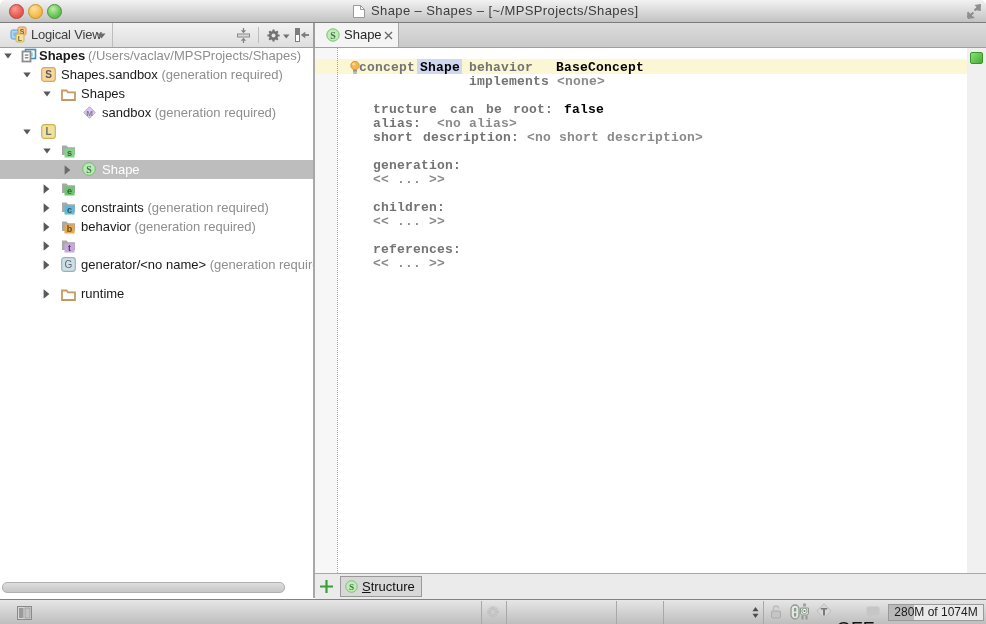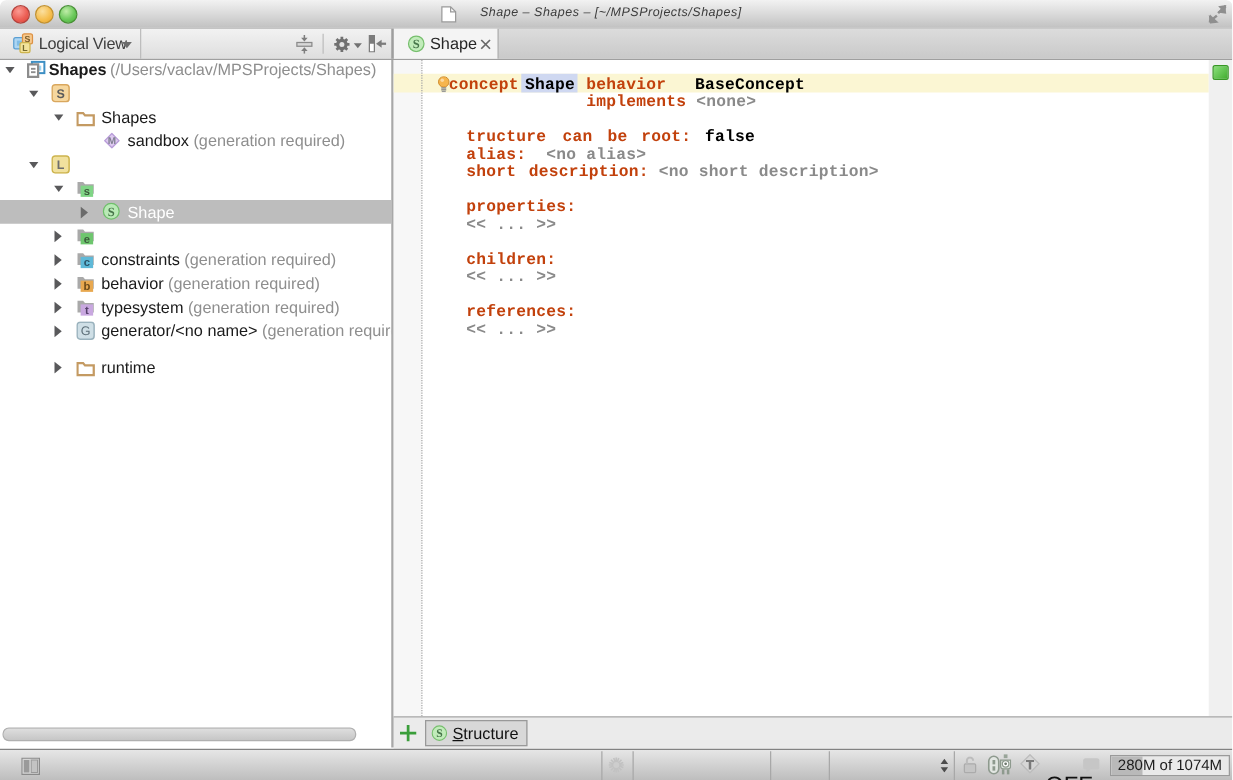--- a/index.html
+++ b/index.html
@@ -4,21 +4,21 @@
 <style>
 html,body{margin:0;padding:0;background:#fff;}
 #win{position:relative;width:986px;height:624px;overflow:hidden;font-family:"Liberation Sans",sans-serif;border-radius:5px 5px 0 0;background:#fff;}
 .abs{position:absolute;}
 
 #titlebar{left:0;top:0;width:986px;height:22px;background:linear-gradient(#f2f2f2,#d8d8d8 55%,#c2c2c2);border-bottom:1px solid #7c7c7c;border-radius:5px 5px 0 0;}
 .tl{position:absolute;top:4px;width:13px;height:13px;border-radius:50%;}
 #tl-r{left:9px;background:radial-gradient(circle at 5px 4px,#fb9a93,#ec5f55 55%,#d94438);border:1px solid #b4423c;}
 #tl-y{left:28px;background:radial-gradient(circle at 5px 4px,#fbe0a0,#f6bf50 55%,#e8a428);border:1px solid #c2912e;}
 #tl-g{left:47px;background:radial-gradient(circle at 5px 4px,#c0eda8,#6cc95c 55%,#47ad37);border:1px solid #499136;}
-#title{left:384px;top:0px;width:400px;height:22px;line-height:22px;font-size:10px;color:#3c3c3c;letter-spacing:0.4px;font-style:italic;}
+#title{left:371px;top:0px;width:400px;height:22px;line-height:22px;font-size:13px;color:#3c3c3c;letter-spacing:0.4px;}
 
 #header{left:0;top:23px;width:986px;height:24px;background:linear-gradient(#f2f2f2,#dedede);border-bottom:1px solid #9f9f9f;}
 #lvbtn{left:0;top:0;width:112px;height:24px;border-right:1px solid #bdbdbd;}
 #lvtext{left:31px;top:0;height:24px;line-height:24px;font-size:13px;color:#3f3f3f;letter-spacing:-0.2px;}
 #tabbar{left:315px;top:0;width:671px;height:24px;background:linear-gradient(#dcdcdc,#c9c9c9);}
 #tab1{left:0px;top:0;width:83px;height:24px;background:#f4f4f4;border-right:1px solid #a8a8a8;}
 #tab1 .txt{position:absolute;left:29px;top:0;height:24px;line-height:24px;font-size:13px;color:#262626;}
 #hdrdivider{left:313px;top:0px;width:2px;height:24px;background:#9e9e9e;}
 
 #tree{left:0;top:48px;width:313px;height:550px;background:#fff;overflow:hidden;}
@@ -26,21 +26,21 @@
 .row .g{color:#8e8e8e;}
 #selrow{position:absolute;left:0;top:112px;width:313px;height:19px;background:#bdbdbd;}
 #vdivider{left:313px;top:48px;width:2px;height:550px;background:#a8a8a8;}
 #hscroll{left:2px;top:582px;width:281px;height:9px;background:linear-gradient(#dedede,#c6c6c6);border:1px solid #b0b0b0;border-radius:5px;}
 
 #editor{left:315px;top:48px;width:652px;height:525px;background:#fff;}
 #gutter{left:0;top:0;width:22px;height:525px;background:#f7f7f7;}
 #caretline{left:0;top:11px;width:652px;height:15px;background:#fbf6d3;}
 #shapesel{left:102px;top:11px;width:45px;height:15px;background:#cfd8f1;}
 .code{position:absolute;height:14px;line-height:14px;font-family:"Liberation Mono",monospace;font-weight:bold;font-size:13px;letter-spacing:0.2px;white-space:pre;}
-.kb{color:#c2410c;} .kk{color:#000000;} .kg{color:#8a8a8a;}
+.kb{color:#737373;} .kk{color:#000000;} .kg{color:#8a8a8a;}
 #stripe{left:967px;top:48px;width:19px;height:525px;background:#f0f0f0;}
 #greenind{left:970px;top:52px;width:13px;height:12px;border-radius:2px;background:linear-gradient(135deg,#8ce17b,#42ac30);border:1px solid #379824;box-sizing:border-box;}
 
 #btabs{left:315px;top:573px;width:671px;height:25px;background:#ebebeb;border-top:1px solid #a8a8a8;}
 #btab1{position:absolute;left:25px;top:2px;width:80px;height:19px;background:#d8d8d8;border:1px solid #999;}
 #btab1 .txt{position:absolute;left:21px;top:0;height:19px;line-height:19px;font-size:13px;color:#111;}
 
 #status{left:0;top:599px;width:986px;height:25px;background:linear-gradient(#e6e6e6,#bcbcbc);border-top:1px solid #828282;}
 .ssep{position:absolute;top:1px;width:1px;height:24px;background:#a8a8a8;}
 #memory{position:absolute;left:888px;top:4px;width:94px;height:15px;background:#e9e9e9;border:1px solid #9a9a9a;font-size:12px;line-height:15px;text-align:center;color:#1c1c1c;overflow:hidden;}
@@ -141,20 +141,21 @@
         <span class="g" style="position:absolute;left:88px">(/Users/vaclav/MPSProjects/Shapes)</span>
       </div>
       <div class="row" style="top:17px">
         <svg style="position:absolute;left:23px;top:7px" width="8" height="6" viewBox="0 0 8 6">
           <path d="M0.3 0.5 H7.7 L4 5.6 Z" fill="#59595b"></path>
         </svg>
         <svg style="position:absolute;left:41px;top:2px" width="15" height="15" viewBox="0 0 15 15">
           <rect x="0.7" y="0.7" width="13.6" height="13.6" rx="2.5" fill="#f6d79e" stroke="#d9a75e" stroke-width="1.2"></rect>
           <text x="7.5" y="11" font-size="10" font-weight="bold" fill="#5c5c5c" text-anchor="middle" font-family="Liberation Sans">S</text>
         </svg>
+        <span style="position:absolute;left:61px">Shapes.sandbox <span class="g">(generation required)</span></span>
       </div>
       <div class="row" style="top:36px">
         <svg style="position:absolute;left:43px;top:7px" width="8" height="6" viewBox="0 0 8 6">
           <path d="M0.3 0.5 H7.7 L4 5.6 Z" fill="#59595b"></path>
         </svg>
         <svg style="position:absolute;left:61px;top:3px" width="15" height="15" viewBox="0 0 15 15">
           <path d="M1 3.5 h4.5 l1.5 1.8 h7 V13 H1 Z" fill="#fff" stroke="#c49a62" stroke-width="1.8"></path>
         </svg>
         <span style="position:absolute;left:81px">Shapes</span>
       </div>
@@ -228,21 +229,20 @@
       </div>
       <div class="row" style="top:188px">
         <svg style="position:absolute;left:43px;top:5px" width="7" height="10" viewBox="0 0 7 10">
           <path d="M0.6 0.3 L6.4 5 L0.6 9.7 Z" fill="#59595b"></path>
         </svg>
         <svg style="position:absolute;left:61px;top:2px" width="17" height="16" viewBox="0 0 17 16">
           <path d="M1 2.5 h4.5 l1.5 1.8 h7 V12 H1 Z" fill="#a9a9a9"></path>
           <rect x="3.5" y="5.5" width="10" height="9" fill="#c9a8e0"></rect>
           <text x="8.5" y="13" font-size="9" font-weight="bold" fill="#55406a" text-anchor="middle" font-family="Liberation Sans">t</text>
         </svg>
-        <span style="position:absolute;left:81px">typesystem <span class="g">(generation required)</span></span>
       </div>
       <div class="row" style="top:207px">
         <svg style="position:absolute;left:43px;top:5px" width="7" height="10" viewBox="0 0 7 10">
           <path d="M0.6 0.3 L6.4 5 L0.6 9.7 Z" fill="#59595b"></path>
         </svg>
         <svg style="position:absolute;left:61px;top:2px" width="15" height="15" viewBox="0 0 15 15">
           <rect x="0.7" y="0.7" width="13.6" height="13.6" rx="2.5" fill="#cfdfe6" stroke="#9ab2bd" stroke-width="1.2"></rect>
           <text x="7.5" y="11" font-size="10" fill="#5c6e78" text-anchor="middle" font-family="Liberation Sans">G</text>
         </svg>
         <span style="position:absolute;left:81px">generator/&lt;no name&gt; <span class="g">(generation required)</span></span>
@@ -270,21 +270,21 @@
       <circle cx="3.8" cy="3.2" r="1.4" fill="#fcd9a0"></circle>
       <rect x="3" y="8.8" width="4" height="1.1" fill="#8a8a8a"></rect>
       <rect x="3" y="10.3" width="4" height="1.1" fill="#8a8a8a"></rect>
       <rect x="3.4" y="11.7" width="3.2" height="1" fill="#9a9a9a"></rect>
     </svg>
     <div class="code" style="left:0;top:13px;width:652px"><span class="kb" style="position:absolute;left:44px">concept</span><span class="kk" style="position:absolute;left:105px">Shape</span><span class="kb" style="position:absolute;left:154px">behavior</span><span class="kk" style="position:absolute;left:241px">BaseConcept</span></div>
     <div class="code" style="left:154px;top:27px"><span class="kb">implements </span><span class="kg">&lt;none&gt;</span></div>
     <div class="code" style="left:0;top:55px;width:652px"><span class="kb" style="position:absolute;left:58px">tructure</span><span class="kb" style="position:absolute;left:135px">can</span><span class="kb" style="position:absolute;left:171px">be</span><span class="kb" style="position:absolute;left:198px">root:</span><span class="kk" style="position:absolute;left:249px">false</span></div>
     <div class="code" style="left:0;top:69px;width:652px"><span class="kb" style="position:absolute;left:58px">alias:</span><span class="kg" style="position:absolute;left:122px">&lt;no alias&gt;</span></div>
     <div class="code" style="left:0;top:83px;width:652px"><span class="kb" style="position:absolute;left:58px">short</span><span class="kb" style="position:absolute;left:108px">description:</span><span class="kg" style="position:absolute;left:212px">&lt;no short description&gt;</span></div>
-    <div class="code" style="left:58px;top:111px"><span class="kb">properties:</span></div>
+    <div class="code" style="left:58px;top:111px"><span class="kb">generation:</span></div>
     <div class="code" style="left:58px;top:125px"><span class="kg">&lt;&lt; ... &gt;&gt;</span></div>
     <div class="code" style="left:58px;top:153px"><span class="kb">children:</span></div>
     <div class="code" style="left:58px;top:167px"><span class="kg">&lt;&lt; ... &gt;&gt;</span></div>
     <div class="code" style="left:58px;top:195px"><span class="kb">references:</span></div>
     <div class="code" style="left:58px;top:209px"><span class="kg">&lt;&lt; ... &gt;&gt;</span></div>
   </div>
   <div id="stripe" class="abs"></div>
   <div id="greenind" class="abs"></div>
 
   <div id="btabs" class="abs">

